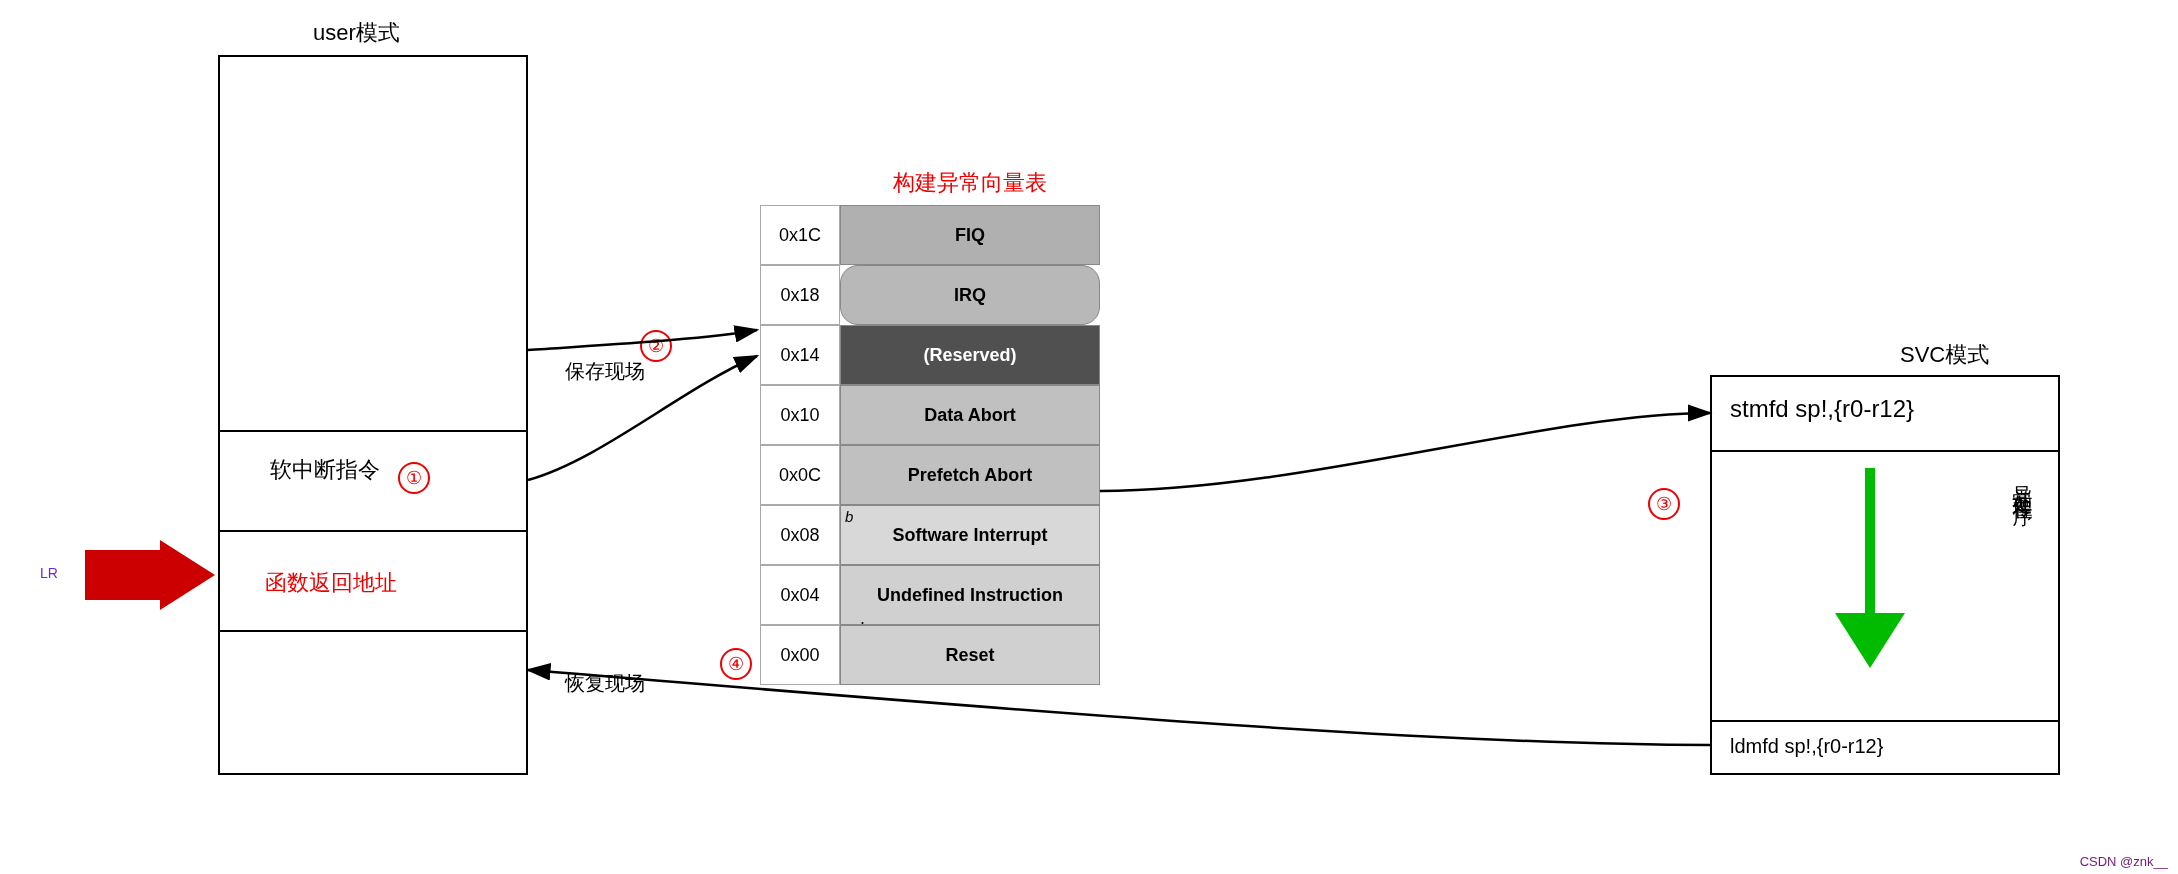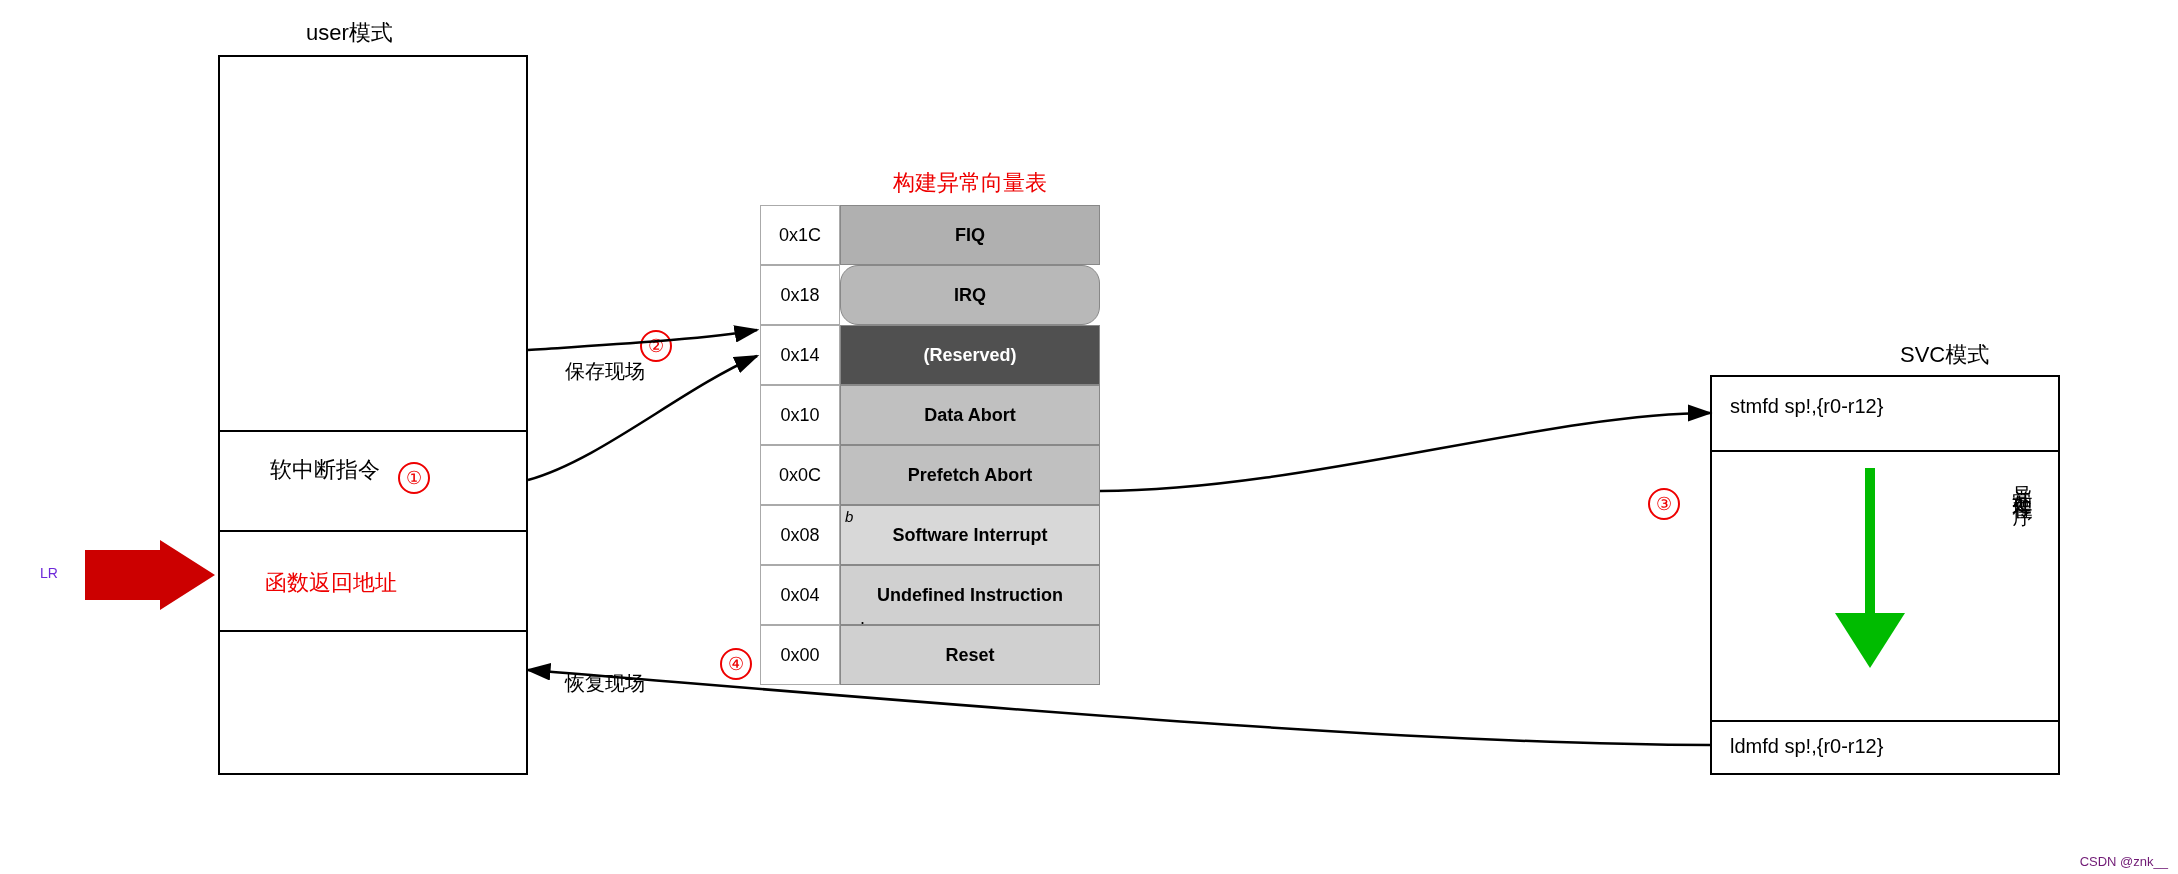--- a/index.html
+++ b/index.html
@@ -15,21 +15,21 @@
     .diagram-container {
       position: relative;
       width: 2178px;
       height: 874px;
     }
 
     
     .user-mode-label {
       position: absolute;
       top: 18px;
-      left: 306px;
+      left: 313px;
       font-size: 22px;
       color: #000;
     }
 
     .user-mode-box {
       position: absolute;
       top: 55px;
       left: 218px;
       width: 310px;
       height: 720px;
@@ -217,21 +217,21 @@
       top: 720px;
       left: 1710px;
       width: 350px;
       border-top: 2.5px solid #000;
     }
 
     .svc-stmfd {
       position: absolute;
       top: 395px;
       left: 1730px;
-      font-size: 20px;
+      font-size: 24px;
       color: #000;
     }
 
     .svc-ldmfd {
       position: absolute;
       top: 735px;
       left: 1730px;
       font-size: 20px;
       color: #000;
     }

